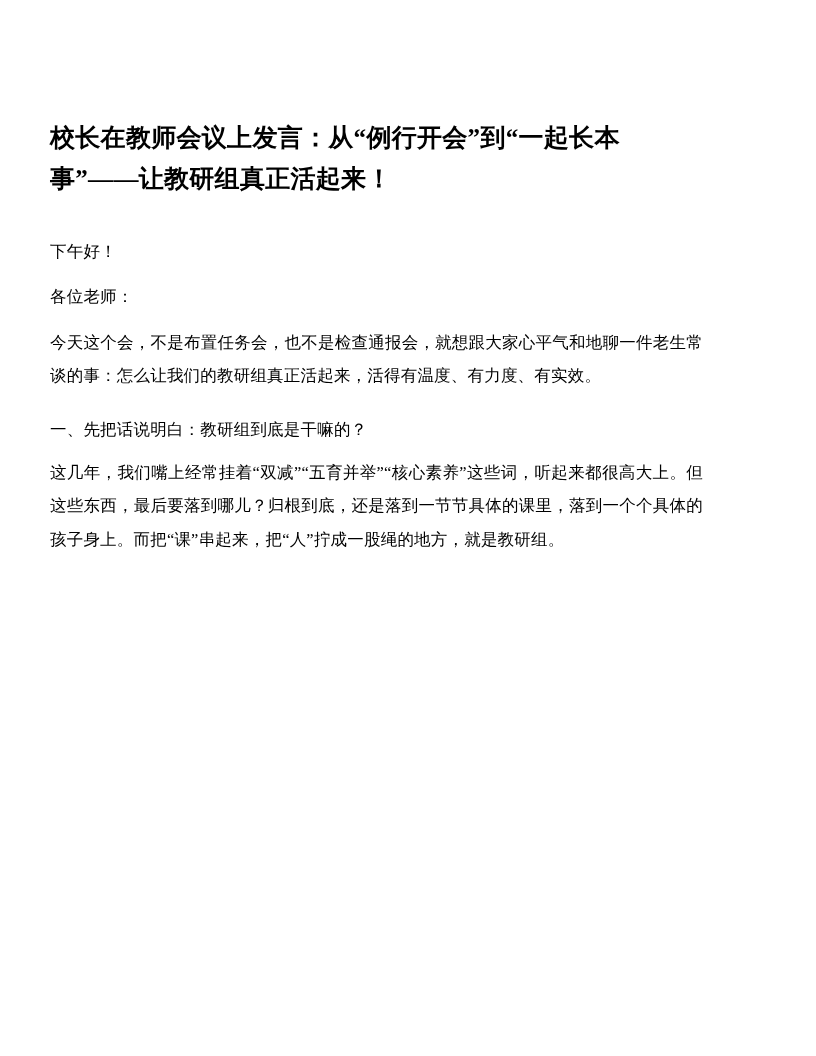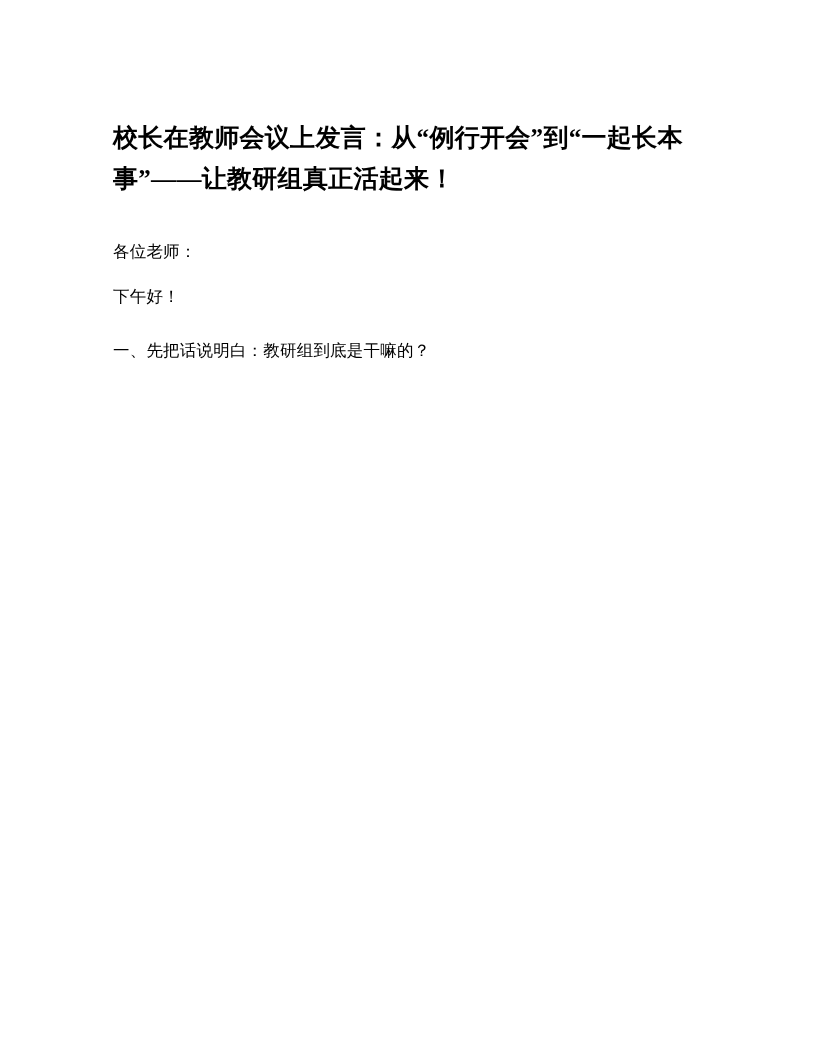--- a/index.html
+++ b/index.html
@@ -11,21 +11,21 @@
     width: 816px;
     height: 1056px;
     font-family: "Liberation Serif", "DejaVu Serif", serif;
     color: #000000;
     overflow: hidden;
   }
   .page {
     box-sizing: border-box;
     width: 816px;
     height: 1056px;
-    padding: 118px 113px 80px 113px;
+    padding: 118px 113px 80px 50px;
     background: #ffffff;
   }
   .doc-title {
     font-size: 25px;
     font-weight: bold;
     line-height: 1.62;
     letter-spacing: 0.3px;
     margin: 0 0 36px 0;
     text-align: left;
   }
@@ -47,22 +47,24 @@
     letter-spacing: 0.2px;
   }
 </style>
 </head>
 <body>
 
 <div class="page">
 
   <h1 class="doc-title">校长在教师会议上发言：从“例行开会”到“一起长本事”——让教研组真正活起来！</h1>
 
+  <p class="para short">下午好！</p>
+
   <p class="para short">各位老师：</p>
 
-  <p class="para short">下午好！</p>
 
-
+  <p class="para">今天这个会，不是布置任务会，也不是检查通报会，就想跟大家心平气和地聊一件老生常谈的事：怎么让我们的教研组真正活起来，活得有温度、有力度、有实效。</p>
 
   <h2 class="heading">一、先把话说明白：教研组到底是干嘛的？</h2>
 
+  <p class="para">这几年，我们嘴上经常挂着“双减”“五育并举”“核心素养”这些词，听起来都很高大上。但这些东西，最后要落到哪儿？归根到底，还是落到一节节具体的课里，落到一个个具体的孩子身上。而把“课”串起来，把“人”拧成一股绳的地方，就是教研组。</p>
 
 </div>
 
 </body></html>

